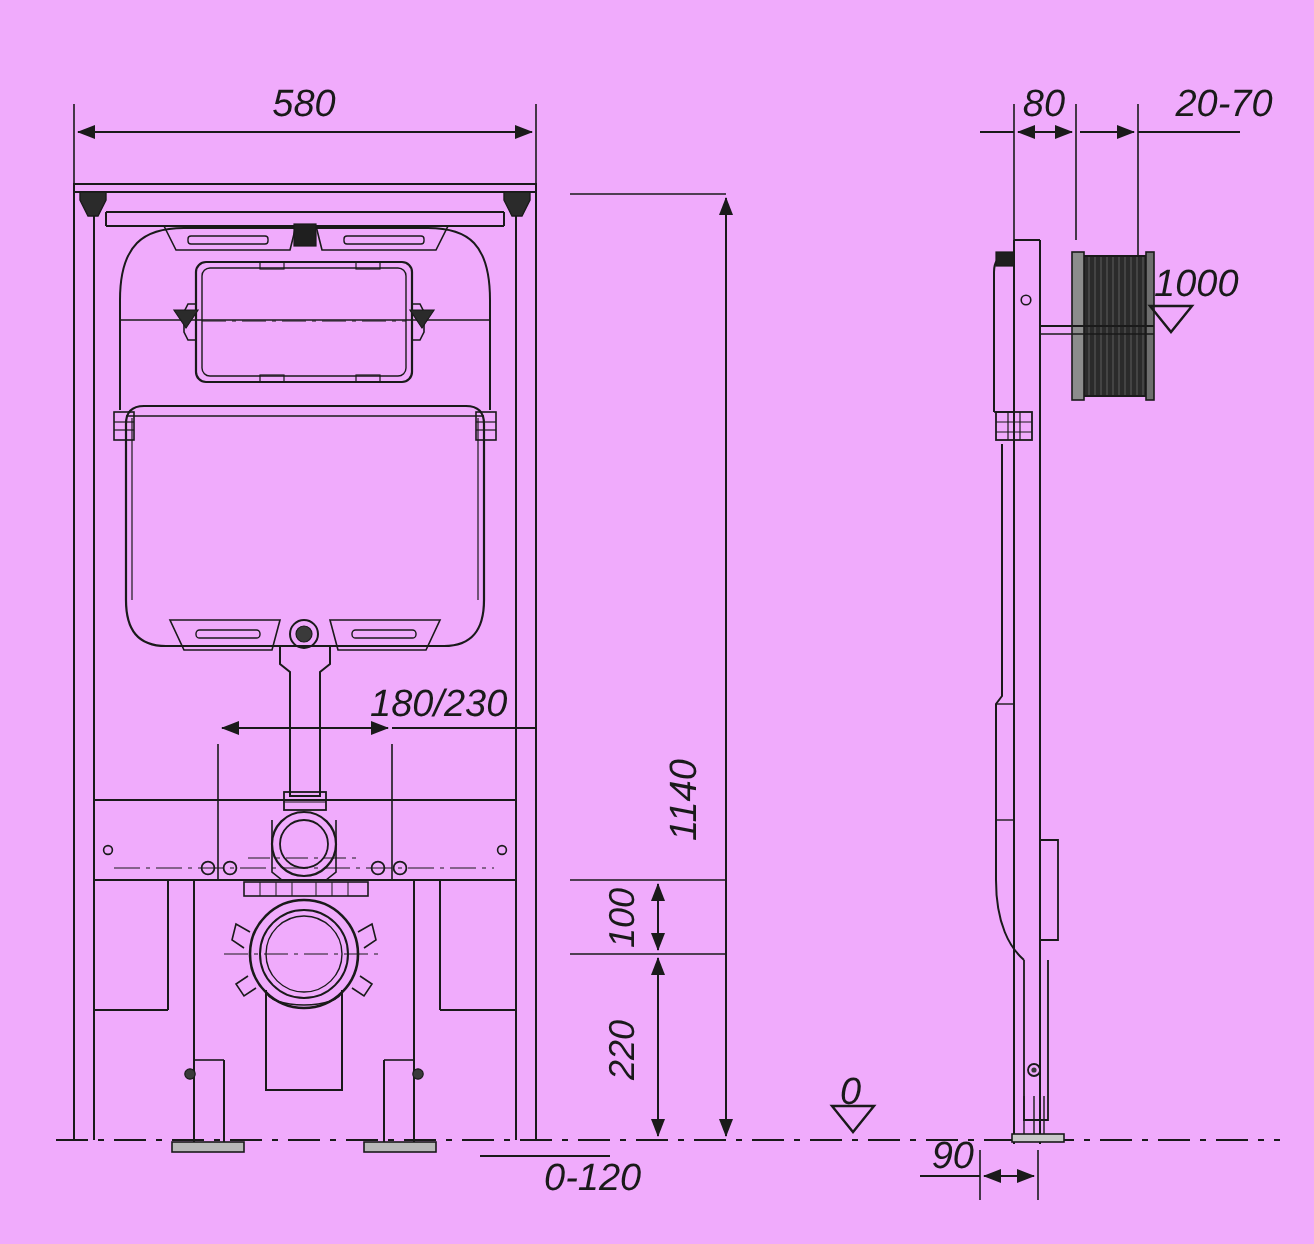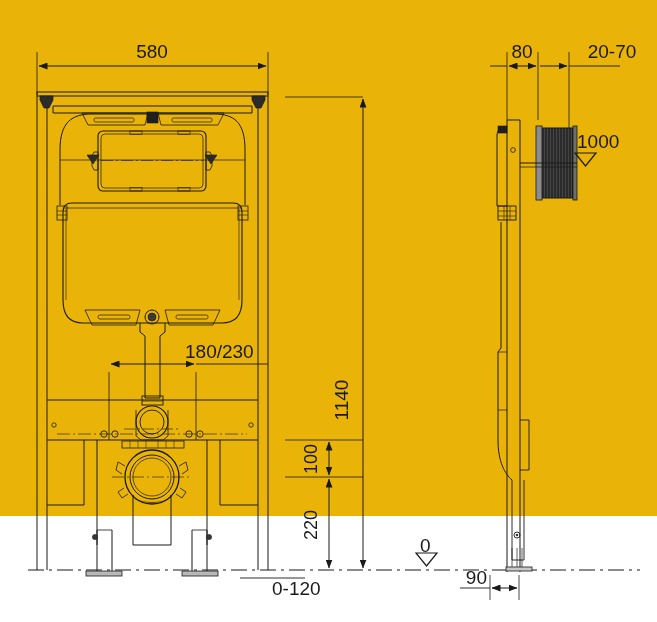--- a/index.html
+++ b/index.html
@@ -1,17 +1,17 @@
 <!DOCTYPE html>
 <html><head>
 <meta charset="utf-8">
 <style>
   html,body{margin:0;padding:0;background:#ffffff;}
   body{width:657px;height:622px;font-family:"Liberation Sans",sans-serif;overflow:hidden;}
-  #stage{position:relative;width:657px;height:516px;background:#eab308;}
+  #stage{position:relative;width:657px;height:622px;background:#f0abfc;font-style:italic;}
   svg{display:block;}
   .dimtext{font-family:"Liberation Sans",sans-serif;fill:#1a1a1a;font-size:19px;}
   .dimtext-sm{font-family:"Liberation Sans",sans-serif;fill:#1a1a1a;font-size:18px;}
 </style>
 </head>
 <body>
 
 <div id="stage">
 <svg width="657" height="622" viewBox="0 0 657 622">
   <defs>

